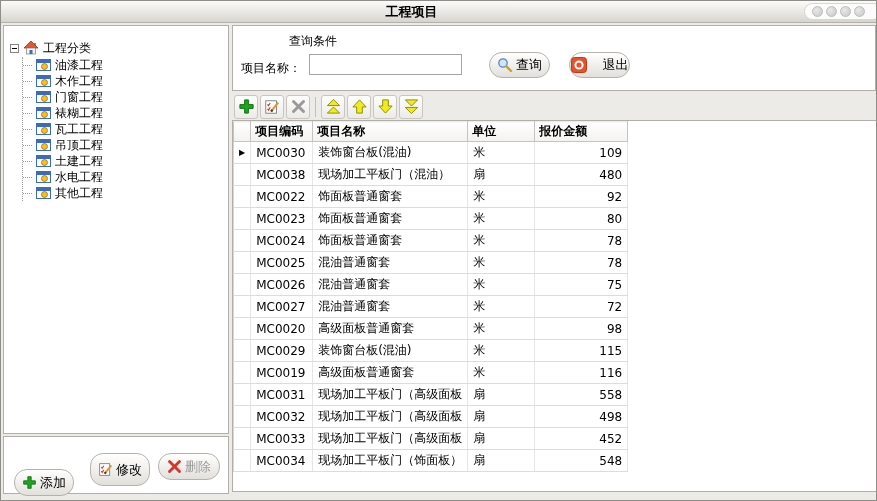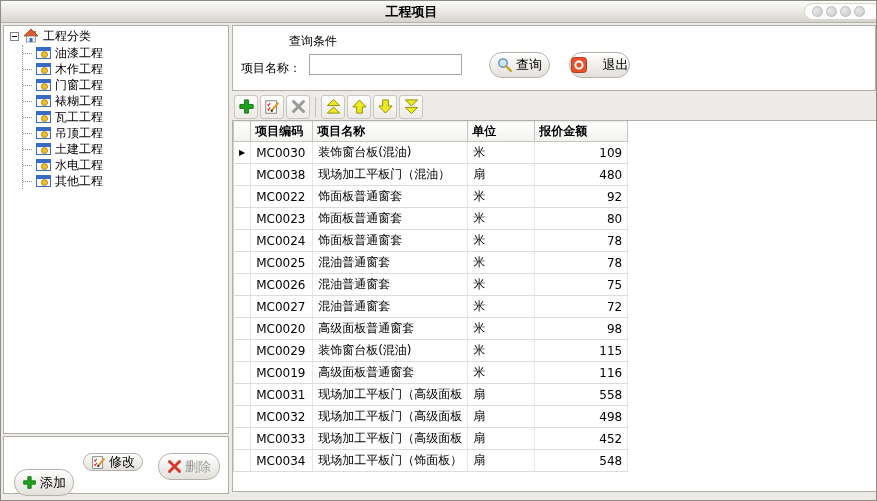--- a/index.html
+++ b/index.html
@@ -23,21 +23,21 @@
                 border:1px solid #bdbdbd; }
 
   
   .panel { position:absolute; background:#fff; border:1px solid #b2afa8; }
   .left-panel   { left:2px;  top:24px;  width:226px; height:409px; overflow:hidden; }
   .left-footer  { left:2px;  top:435px; width:226px; height:58px; }
   .query-panel  { left:231px; top:24px; width:644px; height:66px; }
   .grid-panel   { left:231px; top:119px; width:773px; height:372px; overflow:hidden; }
 
   
-  .tree { padding:2px 0 0 6px; }
+  .tree { padding:14px 0 0 6px; }
   .tree-root-row { display:flex; align-items:center; height:17px; gap:4px; }
   .expand-box { width:9px; height:9px; border:1px solid #848484; background:#fff;
                 position:relative; flex:0 0 auto; }
   .expand-box::after { content:""; position:absolute; left:1px; right:1px; top:3px;
                        border-top:1px solid #000; }
   .tree-root-label { font-size:12px; }
   .tree-children { margin-left:12px; border-left:1px dotted #9a9a9a; }
   .tree-item { display:flex; align-items:center; height:16px; gap:4px; cursor:default; }
   .tree-item::before { content:""; width:9px; border-top:1px dotted #9a9a9a; }
   .tree-item .label { font-size:12px; white-space:nowrap; }
@@ -83,21 +83,21 @@
   .vs-btn { position:absolute; left:1px; width:15px; height:16px; border:1px solid #cfcdc8;
             border-radius:3px; background:linear-gradient(#fdfdfd,#ecebe8);
             color:#8a8a8a; font-size:7px; text-align:center; line-height:15px; cursor:pointer; }
   .vs-up { top:1px; } .vs-down { bottom:1px; }
   .vs-thumb { position:absolute; left:1px; top:22px; width:15px; height:105px;
               border:1px solid #c6c4bf; border-radius:8px;
               background:linear-gradient(90deg,#fdfdfd,#eceae6); cursor:pointer; }
 
   
   .btn-add  { position:absolute; left:10px;  top:32px; width:60px; height:27px; }
-  .btn-edit { position:absolute; left:79px;  top:16px; width:60px; height:18px; }
+  .btn-edit { position:absolute; left:86px;  top:16px; width:60px; height:33px; }
   .btn-del  { position:absolute; left:154px; top:16px; width:62px; height:27px; }
   .disabled-text { color:#9b9b9b; }
 </style>
 </head>
 <body>
 
 <div class="window">
 
   <div class="titlebar">
     <div class="title">工程项目</div>

